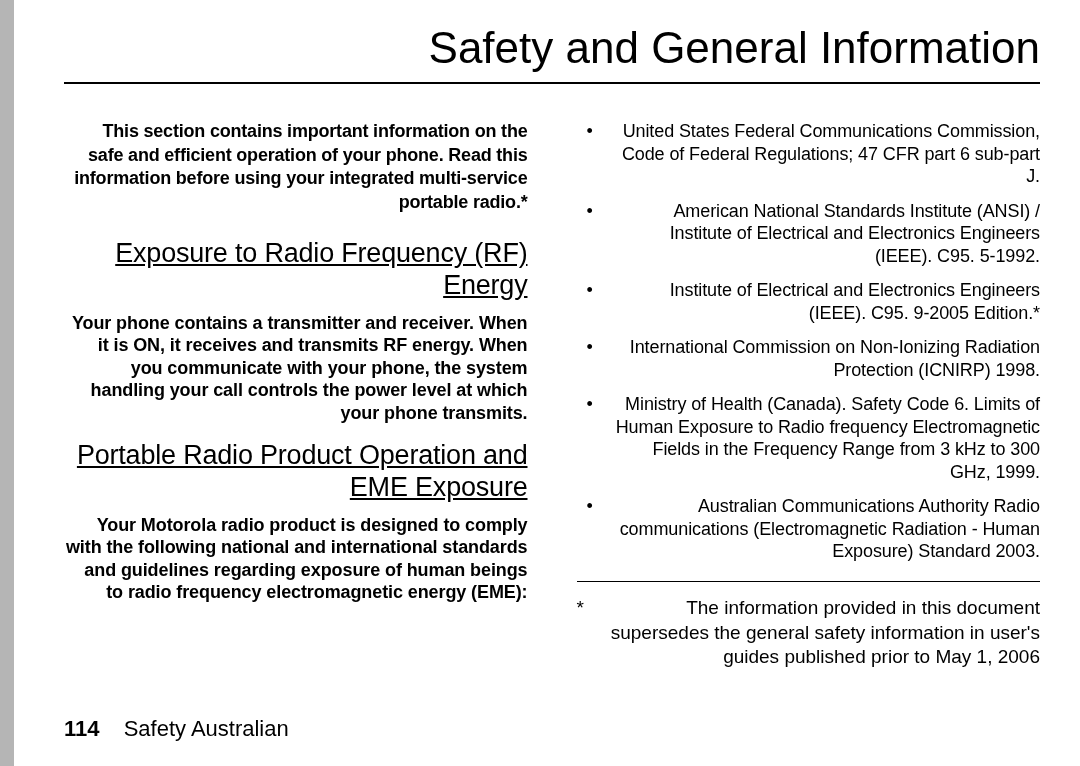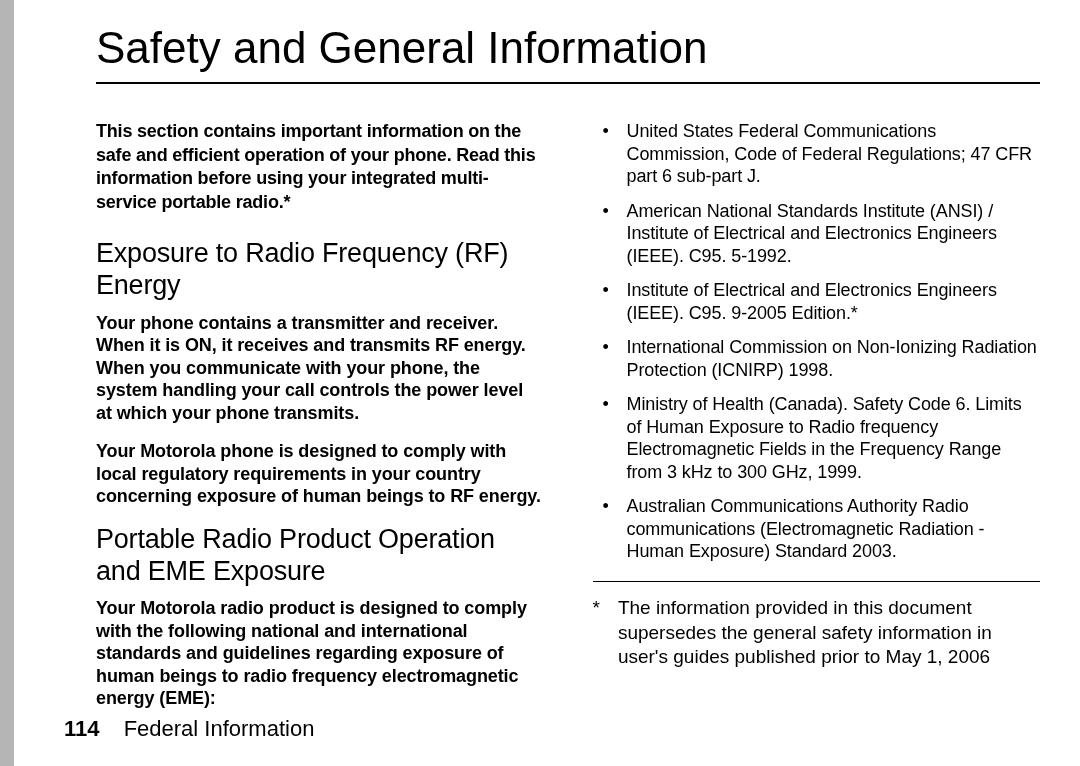--- a/index.html
+++ b/index.html
@@ -1,23 +1,23 @@
 <!DOCTYPE html>
 <html><head>
 <meta charset="utf-8">
 <style>
   * { box-sizing: border-box; margin: 0; padding: 0; }
   html, body { width: 1080px; height: 766px; background: #fff; font-family: "Helvetica Neue", Helvetica, Arial, sans-serif; color: #000; font-weight: 300; }
-  .page { position: relative; width: 1080px; height: 766px; padding: 24px 40px 20px 96px; }
+  .page { position: relative; width: 1080px; height: 766px; padding: 24px 40px 20px 64px; text-align: right; }
   .spine { position: absolute; left: 0; top: 0; width: 14px; height: 766px; background: #b5b5b5; }
   h1.title { font-size: 44px; font-weight: 400; letter-spacing: 0px; border-bottom: 2px solid #000; padding-bottom: 10px; margin-bottom: 36px; line-height: 1.1; }
   .columns { display: flex; gap: 49px; font-stretch: condensed; }
   .col { width: 470px; }
   .intro { font-weight: 700; font-size: 18px; line-height: 1.3; letter-spacing: -0.2px; margin-bottom: 24px; font-stretch: condensed; }
-  h2.section { font-size: 27px; font-weight: 400; line-height: 1.18; margin-bottom: 10px; letter-spacing: -0.2px; }
+  h2.section { font-size: 27px; font-weight: 400; line-height: 1.18; margin-bottom: 10px; letter-spacing: -0.2px; text-decoration: underline; }
   p.body { font-size: 18px; line-height: 1.25; margin-bottom: 16px; letter-spacing: -0.1px; font-stretch: condensed; font-weight: 700; }
   ul.standards { list-style: none; padding: 0; margin: 0 0 18px 0; }
   ul.standards li { position: relative; padding-left: 34px; font-size: 18px; line-height: 1.25; margin-bottom: 12px; letter-spacing: -0.1px; font-stretch: condensed; font-weight: 300; }
   ul.standards li::before { content: "•"; position: absolute; left: 10px; top: 0; font-size: 18px; }
   hr.sep { border: none; border-top: 1px solid #000; margin: 18px 0 14px 0; }
   .footnote { display: flex; gap: 18px; font-size: 19px; line-height: 1.3; font-stretch: condensed; font-weight: 300; }
   .footnote .star { width: 12px; }
   .footer { position: absolute; left: 64px; bottom: 24px; font-size: 22px; font-stretch: condensed; }
   .footer .pn { font-weight: 700; margin-right: 18px; }
   .footer .sn { font-weight: 300; }
@@ -30,21 +30,20 @@
 
   <h1 class="title">Safety and General Information</h1>
 
   <div class="columns">
 
     <div class="col">
       <p class="intro">This section contains important information on the safe and efficient operation of your phone. Read this information before using your integrated multi-service portable radio.*</p>
 
       <h2 class="section">Exposure to Radio Frequency (RF) Energy</h2>
       <p class="body">Your phone contains a transmitter and receiver. When it is ON, it receives and transmits RF energy. When you communicate with your phone, the system handling your call controls the power level at which your phone transmits.</p>
-      <p class="body">Your Motorola phone is designed to comply with local regulatory requirements in your country concerning exposure of human beings to RF energy.</p>
 
       <h2 class="section">Portable Radio Product Operation and EME Exposure</h2>
       <p class="body">Your Motorola radio product is designed to comply with the following national and international standards and guidelines regarding exposure of human beings to radio frequency electromagnetic energy (EME):</p>
     </div>
 
     <div class="col">
       <ul class="standards">
         <li>United States Federal Communications Commission, Code of Federal Regulations; 47 CFR part 6 sub-part J.</li>
         <li>American National Standards Institute (ANSI) / Institute of Electrical and Electronics Engineers (IEEE). C95. 5-1992.</li>
         <li>Institute of Electrical and Electronics Engineers (IEEE). C95. 9-2005 Edition.*</li>
@@ -58,15 +57,15 @@
       <div class="footnote">
         <div class="star">*</div>
         <div>The information provided in this document supersedes the general safety information in user's guides published prior to May 1, 2006</div>
       </div>
     </div>
 
   </div>
 
   <div class="footer">
     <span class="pn">114</span>
-    <span class="sn">Federal Information</span>
+    <span class="sn">Safety Australian</span>
   </div>
 </div>
 
 </body></html>

